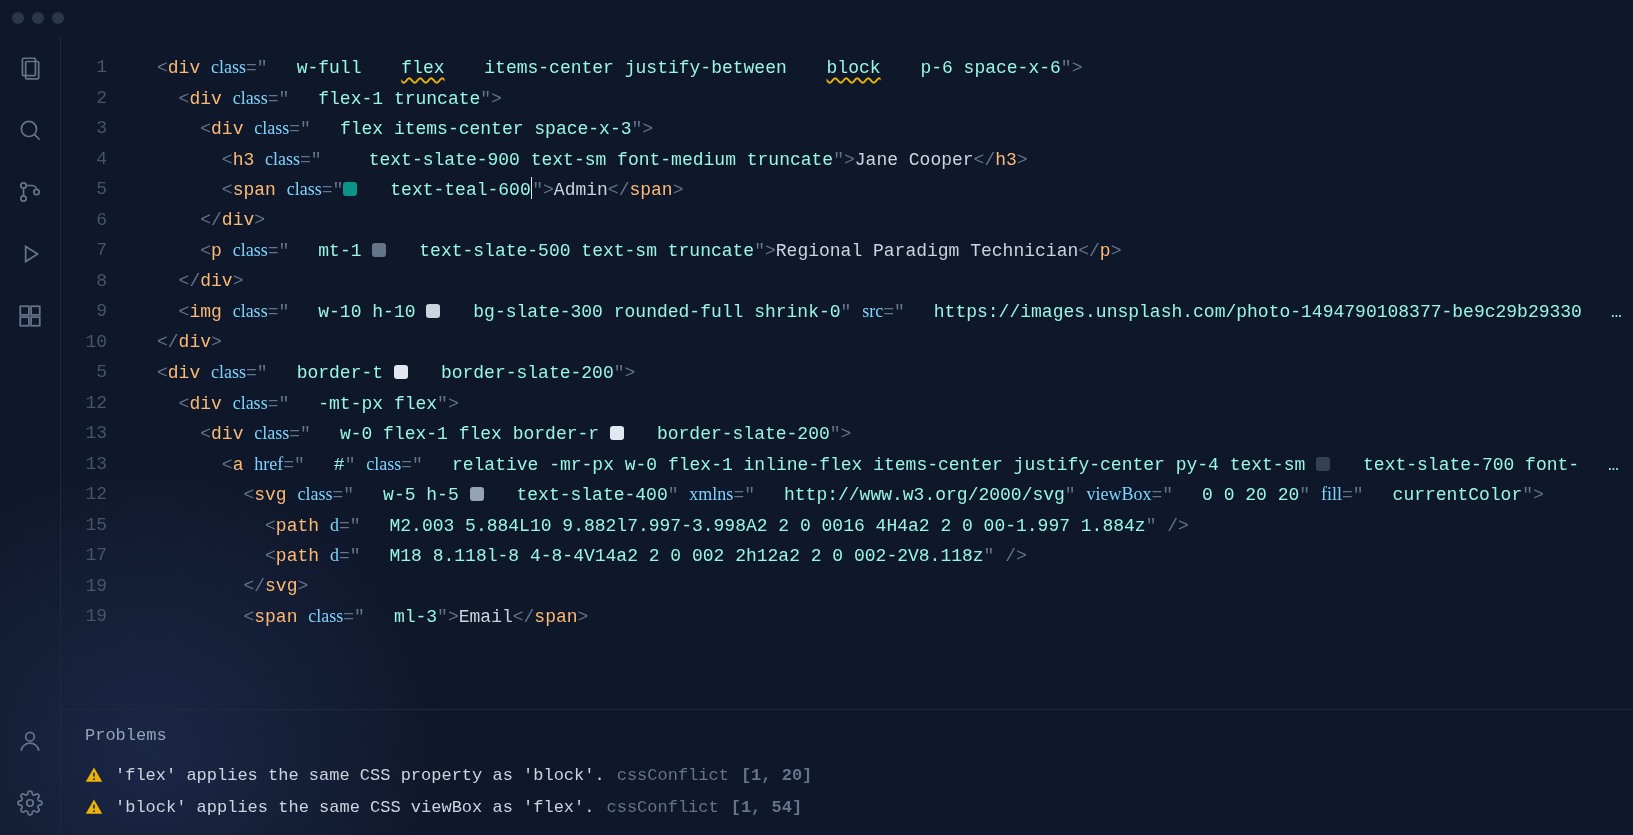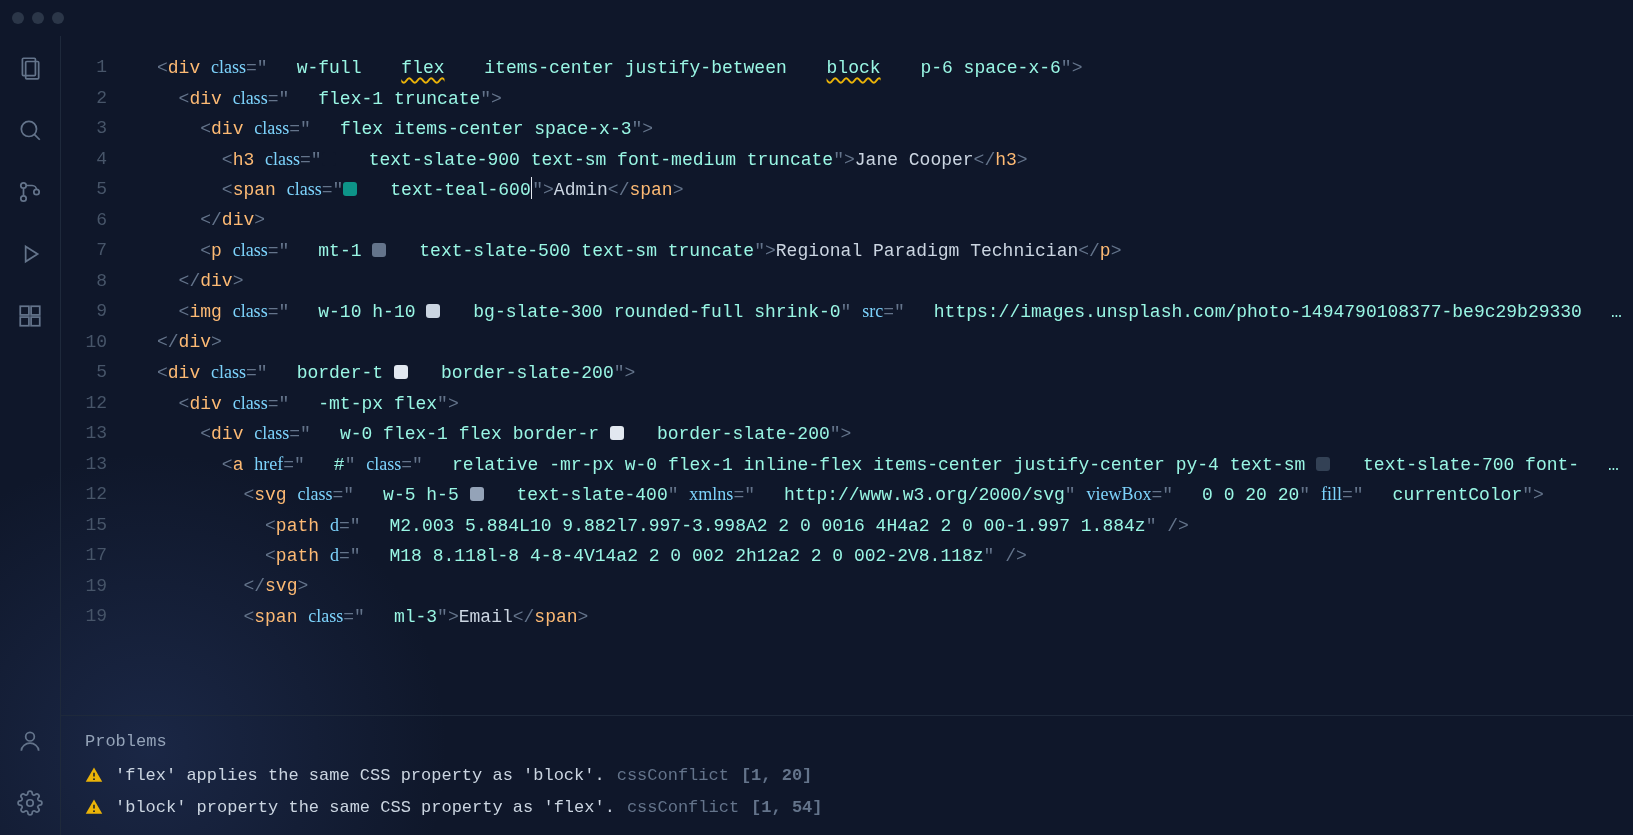--- a/index.html
+++ b/index.html
@@ -125,21 +125,21 @@
     vertical-align:-4px;
     margin:0;
   }
 
   .problems {
     border-top: 1px solid #1e293b;
     padding: 16px 24px 12px 24px;
     font-size: 17px;
     color:#94a3b8;
   }
-  .problems-title { color:#94a3b8; margin-bottom:8px;}
+  .problems-title { color:#94a3b8; margin-bottom:14px;}
   .prob-row { display:flex; align-items:center; gap:12px; height:32px;}
   .warn-icon { width:18px;height:18px;}
   .warn-icon svg{width:18px;height:18px;}
   .prob-msg { color:#cbd5e1; }
   .prob-kind { color:#64748b; }
   .prob-loc  { color:#64748b;font-weight:bold; }
 </style>
 </head>
 <body>
 
@@ -238,20 +238,20 @@
             <span class="prob-msg">'flex' applies the same CSS property as 'block'.</span> 
             <span class="prob-kind">cssConflict</span> 
             <span class="prob-loc">[1, 20]</span>
           </div>
           <div class="prob-row">
             <span class="warn-icon"><svg viewBox="0 0 24 24">
                 <path fill="#eab308" d="M12 2 1 21h22L12 2z"></path>
                 <path stroke="#0f172a" stroke-width="2" d="M12 9v5"></path>
                 <circle cx="12" cy="17.5" r="1.2" fill="#0f172a"></circle>
               </svg></span>
-            <span class="prob-msg">'block' property the same CSS property as 'flex'.</span> 
+            <span class="prob-msg">'block' applies the same CSS viewBox as 'flex'.</span> 
             <span class="prob-kind">cssConflict</span> 
             <span class="prob-loc">[1, 54]</span>
           </div>
         </div>
     </div>
   </div>
 </div>
 
 </body></html>

